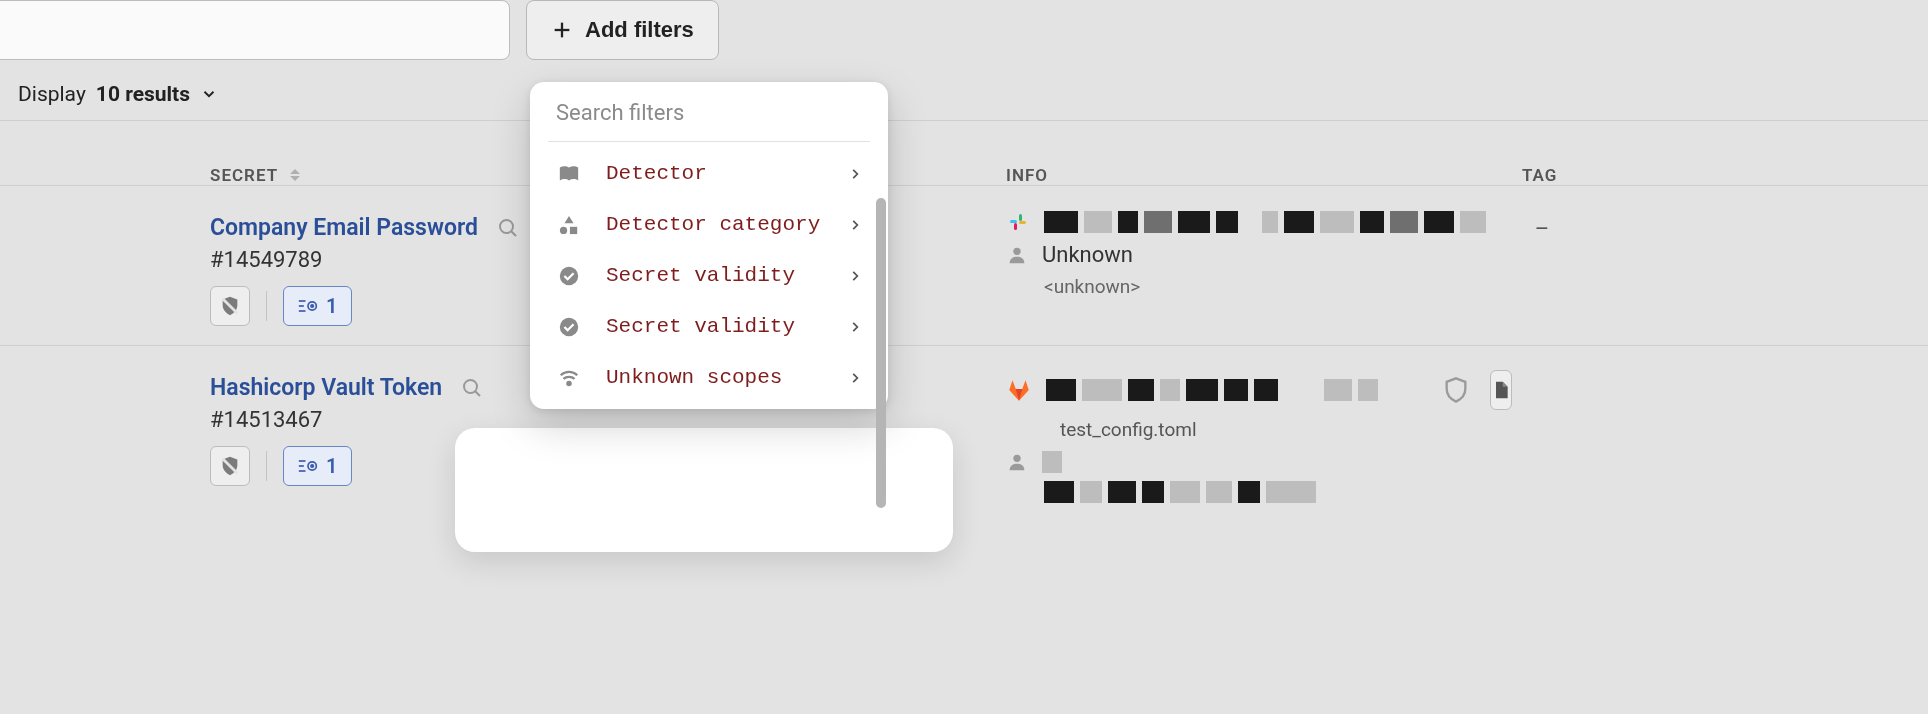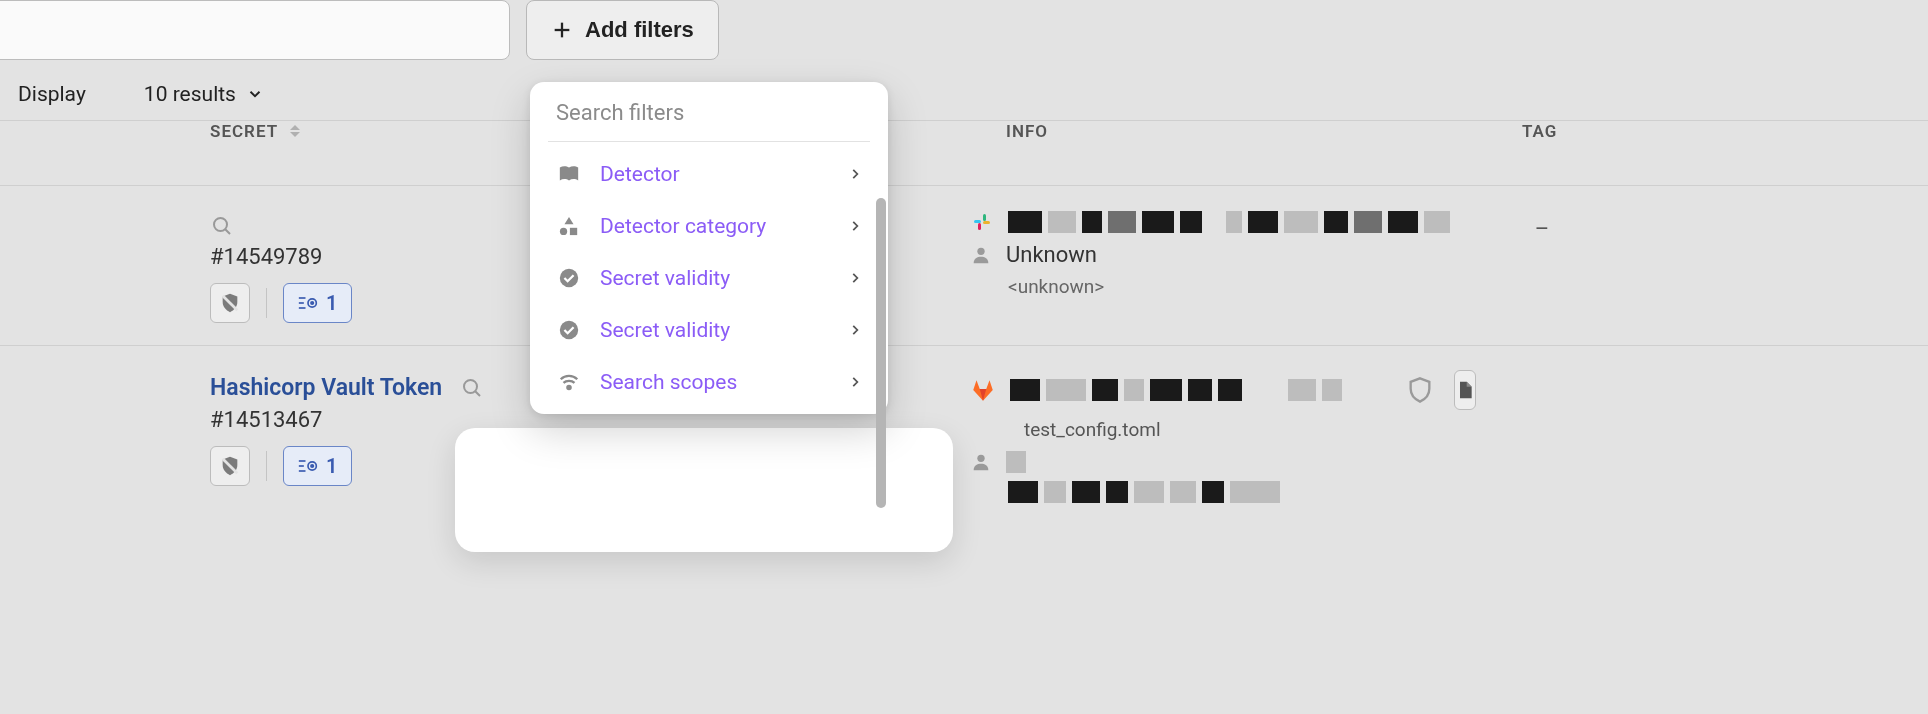--- a/index.html
+++ b/index.html
@@ -42,29 +42,29 @@
 }
 .add-filters-btn svg { width: 22px; height: 22px; }
 .display-row {
   display: flex;
   align-items: center;
   gap: 10px;
   padding: 10px 12px 14px 18px;
   font-size: 21px;
   color: #222;
 }
-.display-row .strong { font-weight: 400; margin-left: 48px; }
+.display-row .strong { font-weight: 700; }
 .display-row svg { width: 18px; height: 18px; }
 hr.divider {
   border: none;
   border-top: 1px solid #cfcfcf;
 }
 .table-header {
   display: flex;
-  align-items: flex-start;
+  align-items: flex-end;
   height: 64px;
   font-size: 17px;
   letter-spacing: 1px;
   color: #555;
   font-weight: 600;
 }
 .col-secret { margin-left: 210px; display: flex; align-items:center; gap:12px; }
 .col-info { position: absolute; left: 1006px; }
 .col-tag { position: absolute; left: 1522px; }
 .sort-icon { display:inline-flex; flex-direction:column; gap:2px; opacity:0.4; }
@@ -116,21 +116,21 @@
   border:1px solid #6a86c7;
   background:#e6ecf8;
   color:#3a5bb0;
   border-radius:6px;
   height:40px; padding: 0 14px;
   font-size:20px; font-weight:600;
 }
 .count-badge svg { width:20px; height:16px; }
 .info-cell {
   position: absolute;
-  left: 970px;
+  left: 1006px;
   top: 24px;
   right: 480px;
 }
 .info-line {
   display:flex; align-items:center; gap:14px;
   font-size:20px; color:#333;
   margin-bottom: 8px;
 }
 .icon-slack { width:24px; height:24px; }
 .icon-user { width:22px; height:22px; color:#888; }
@@ -171,26 +171,27 @@
   z-index:50;
   padding-bottom:6px;
 }
 .filter-search {
   padding: 18px 37px 16px 26px;
   font-size:22px; color:#8b8b8b;
 }
 .filter-sep { border:none; border-top:1px solid #e2e2e2; margin: 0 18px 6px 18px; }
 .filter-list { position:relative; padding: 0 8px 0 8px; }
 .filter-item {
-  display:flex; align-items:center; gap:18px;
+  display:flex; align-items:center; gap:24px;
   padding: 14px 18px;
-  font-size:21px; color:#8b5cf6;
+  font-size:21px; color:#7f1d1d;
   cursor:pointer;
   border-radius:8px;
   position:relative;
+  font-family:Liberation Mono, monospace;
 }
 .filter-item .chev {
   margin-left:auto;
   color:#555;
 }
 .filter-item .ficon { width:26px; display:flex; justify-content:center; color:#8a8a8a; }
 .filter-scroll {
   position:absolute;
   right:2px; top:50px;
   width:10px; height:310px;
@@ -245,20 +246,21 @@
     <span>INFO</span>
   </div>
   <div class="col-tag">
     <span>TAG</span>
   </div>
 </div>
 
 <div class="row">
   <div class="secret-cell">
     <div class="secret-title">
+      <a style="color:#2a4f98;text-decoration:none;">Company Email Password</a>
       <svg class="mag" width="24" height="24" viewBox="0 0 24 24" fill="none" stroke="#999" stroke-width="2">
           <circle cx="10.5" cy="10.5" r="6.5"></circle>
           <line x1="20" y1="20" x2="15.2" y2="15.2"></line>
         </svg>
     </div>
     <div class="secret-id">#14549789</div>
     <div class="badge-row">
       <div class="shield-box">
         <svg width="22" height="22" viewBox="0 0 24 24" fill="#666">
             <path d="M12 2 L20 5 V11 C20 16 16.5 20 12 22 C7.5 20 4 16 4 11 V5 Z" opacity="0.85"></path>
@@ -455,20 +457,20 @@
         </svg>
     </div>
     <div class="filter-item">
       <span class="ficon">
           <svg width="22" height="18" viewBox="0 0 24 18" fill="none" stroke="#8a8a8a" stroke-width="2.5">
             <path d="M3 6 C8 1 16 1 21 6"></path>
             <path d="M6 10 C9 7 15 7 18 10"></path>
             <circle cx="12" cy="15" r="1.8" fill="#8a8a8a"></circle>
           </svg>
         </span>
-      <span>Search scopes</span>
+      <span>Unknown scopes</span>
       <svg class="chev" width="14" height="14" viewBox="0 0 24 24" fill="none" stroke="currentColor" stroke-width="3">
           <polyline points="9 5 16 12 9 19"></polyline>
         </svg>
     </div>
     <div class="filter-scroll"></div>
   </div>
 </div>
 
 </body></html>

